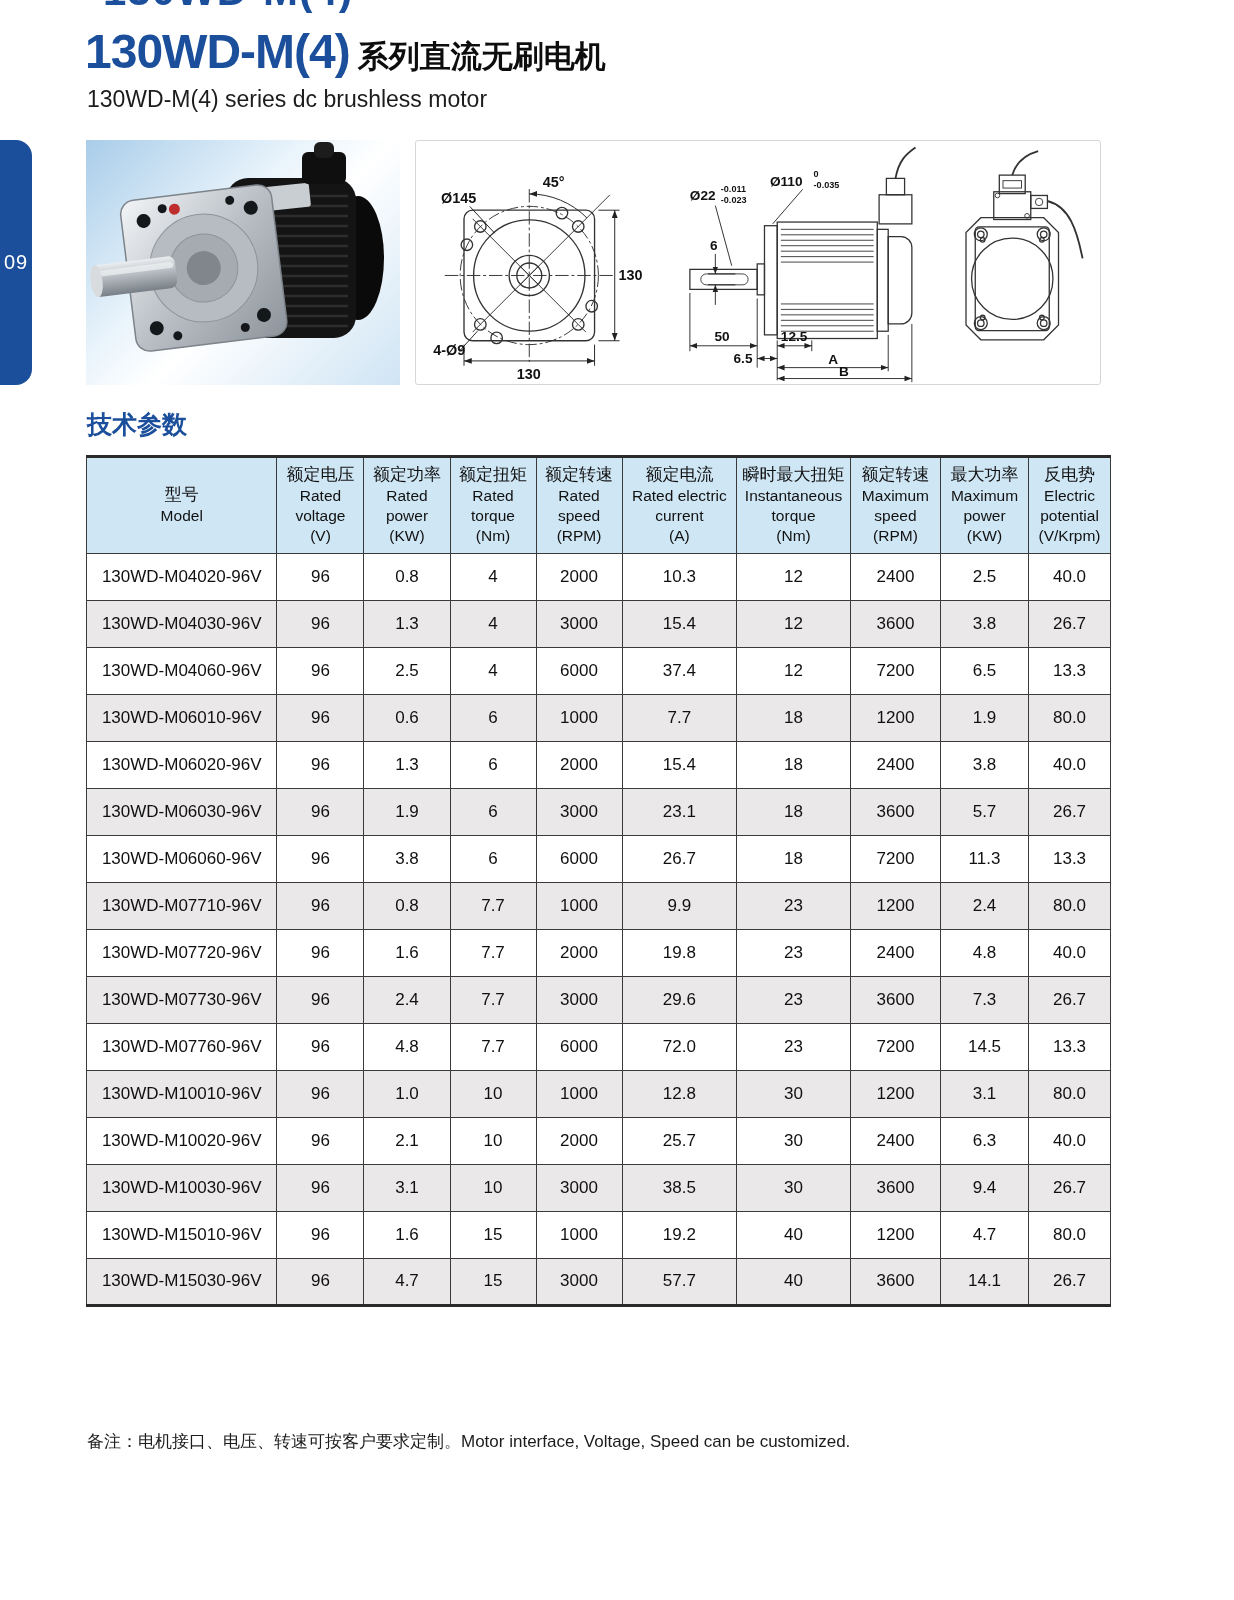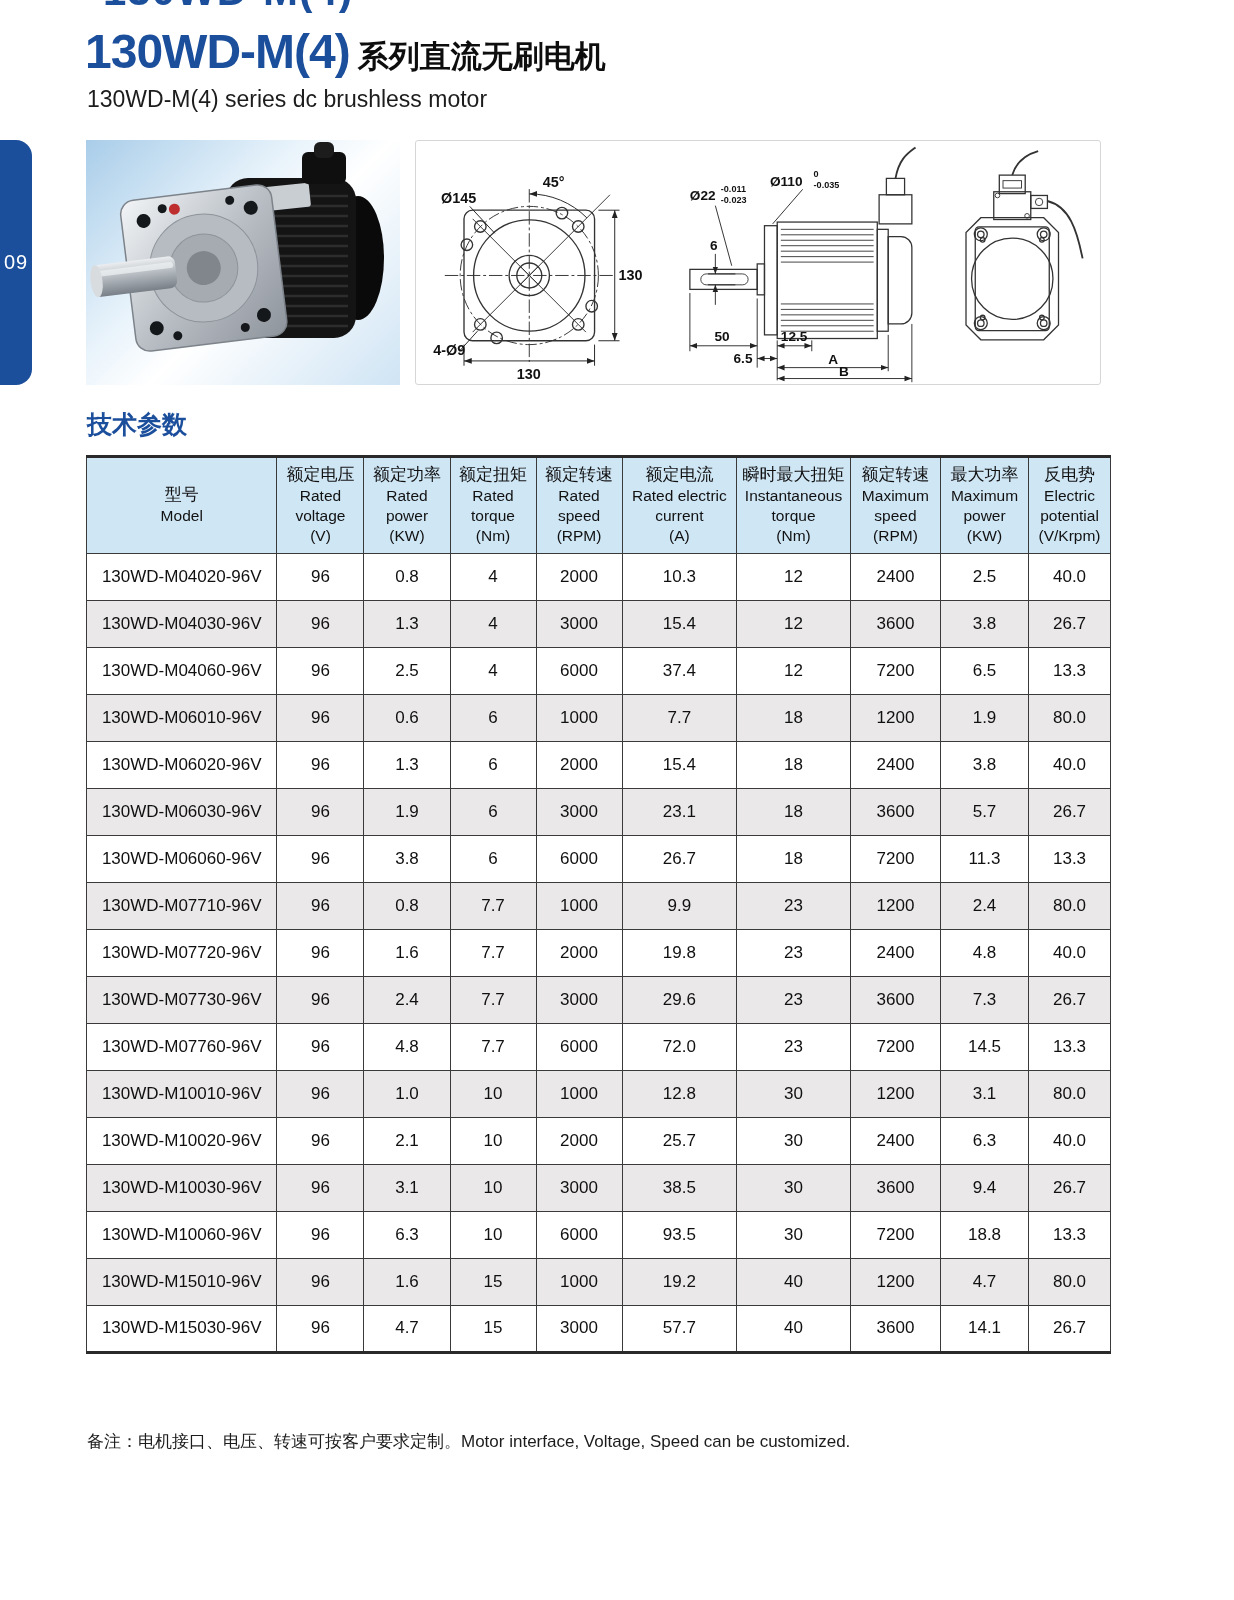--- a/index.html
+++ b/index.html
@@ -496,32 +496,20 @@
           <td>3.1</td>
           <td>10</td>
           <td>3000</td>
           <td>38.5</td>
           <td>30</td>
           <td>3600</td>
           <td>9.4</td>
           <td>26.7</td>
         </tr>
         <tr>
-          <td>130WD-M10060-96V</td>
-          <td>96</td>
-          <td>6.3</td>
-          <td>10</td>
-          <td>6000</td>
-          <td>93.5</td>
-          <td>30</td>
-          <td>7200</td>
-          <td>18.8</td>
-          <td>13.3</td>
-        </tr>
-        <tr>
           <td>130WD-M15010-96V</td>
           <td>96</td>
           <td>1.6</td>
           <td>15</td>
           <td>1000</td>
           <td>19.2</td>
           <td>40</td>
           <td>1200</td>
           <td>4.7</td>
           <td>80.0</td>

